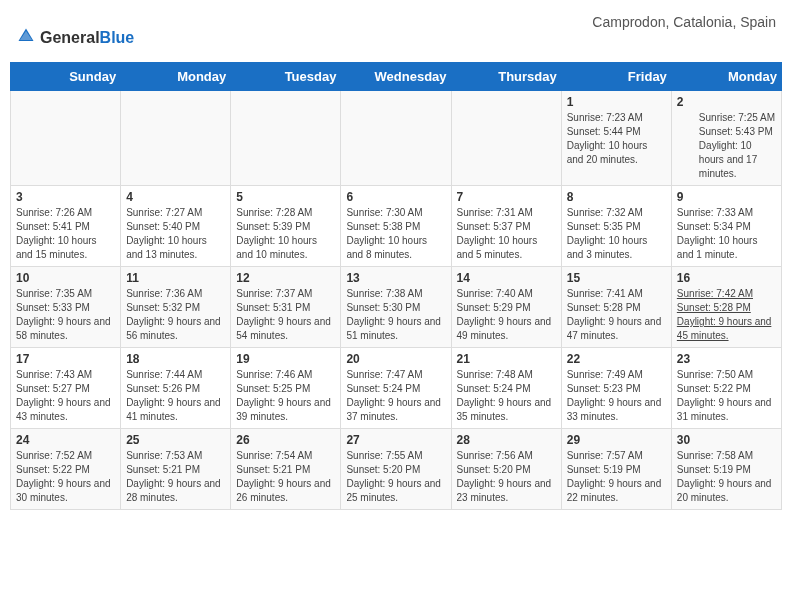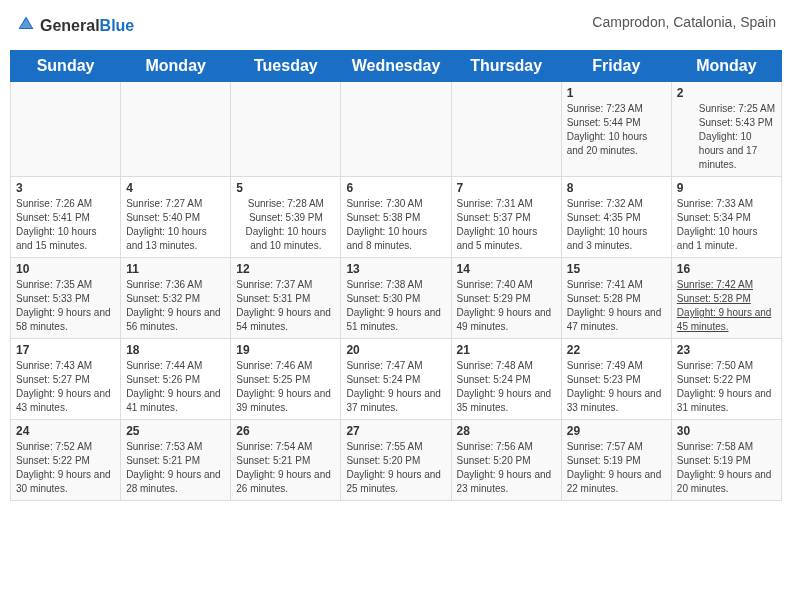--- a/index.html
+++ b/index.html
@@ -14,20 +14,21 @@
       display: flex;
       justify-content: space-between;
       align-items: flex-start;
       margin-bottom: 8px;
       padding: 4px 6px;
     }
     .logo-area {
       display: flex;
       align-items: center;
       gap: 4px;
+      margin-top: 12px;
     }
     .logo-icon {
       width: 20px;
       height: 20px;
     }
     .title-area {
       text-align: right;
     }
     .month-title {
       font-size: 36px;
@@ -39,23 +40,23 @@
       color: #555;
     }
     .calendar-table {
       width: 100%;
       border-collapse: collapse;
       border: 1px solid #ccc;
     }
     .calendar-table th {
       background-color: #1a6fc4;
       color: #fff;
-      font-size: 16px;
+      font-size: 13px;
       padding: 6px 4px;
-      text-align: center;
+      text-align: right;
       border: 1px solid #1a6fc4;
     }
     .calendar-table td {
       vertical-align: top;
       padding: 4px 5px;
       font-size: 10.5px;
       color: #333;
       border: 1px solid #ddd;
       width: calc(100% / 7);
       min-height: 80px;
@@ -147,40 +148,40 @@
 Daylight: 10 hours and 15 minutes.</div>
         </td>
         <td>
           <span class="day-number">4</span>
           <div class="day-info" style="white-space: pre-line;">Sunrise: 7:27 AM
 Sunset: 5:40 PM
 Daylight: 10 hours and 13 minutes.</div>
         </td>
         <td>
           <span class="day-number">5</span>
-          <div class="day-info" style="white-space: pre-line; text-align: center;">Sunrise: 7:28 AM
+          <div class="day-info" style="white-space: pre-line;">Sunrise: 7:28 AM
 Sunset: 5:39 PM
 Daylight: 10 hours and 10 minutes.</div>
         </td>
         <td>
           <span class="day-number">6</span>
           <div class="day-info" style="white-space: pre-line;">Sunrise: 7:30 AM
 Sunset: 5:38 PM
 Daylight: 10 hours and 8 minutes.</div>
         </td>
         <td>
           <span class="day-number">7</span>
           <div class="day-info" style="white-space: pre-line;">Sunrise: 7:31 AM
 Sunset: 5:37 PM
 Daylight: 10 hours and 5 minutes.</div>
         </td>
         <td>
           <span class="day-number">8</span>
           <div class="day-info" style="white-space: pre-line;">Sunrise: 7:32 AM
-Sunset: 4:35 PM
+Sunset: 5:35 PM
 Daylight: 10 hours and 3 minutes.</div>
         </td>
         <td>
           <span class="day-number">9</span>
           <div class="day-info" style="white-space: pre-line;">Sunrise: 7:33 AM
 Sunset: 5:34 PM
 Daylight: 10 hours and 1 minute.</div>
         </td>
       </tr>
       <tr>

